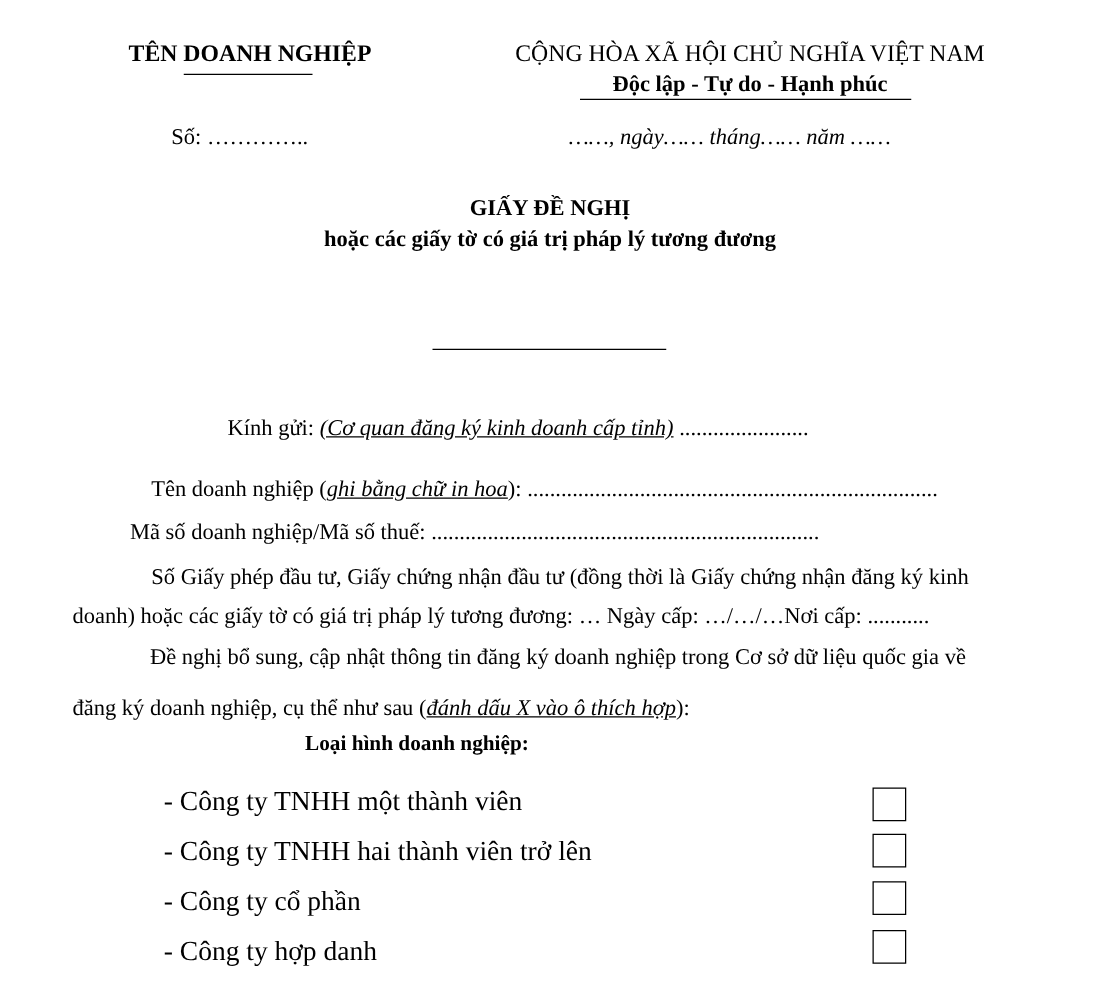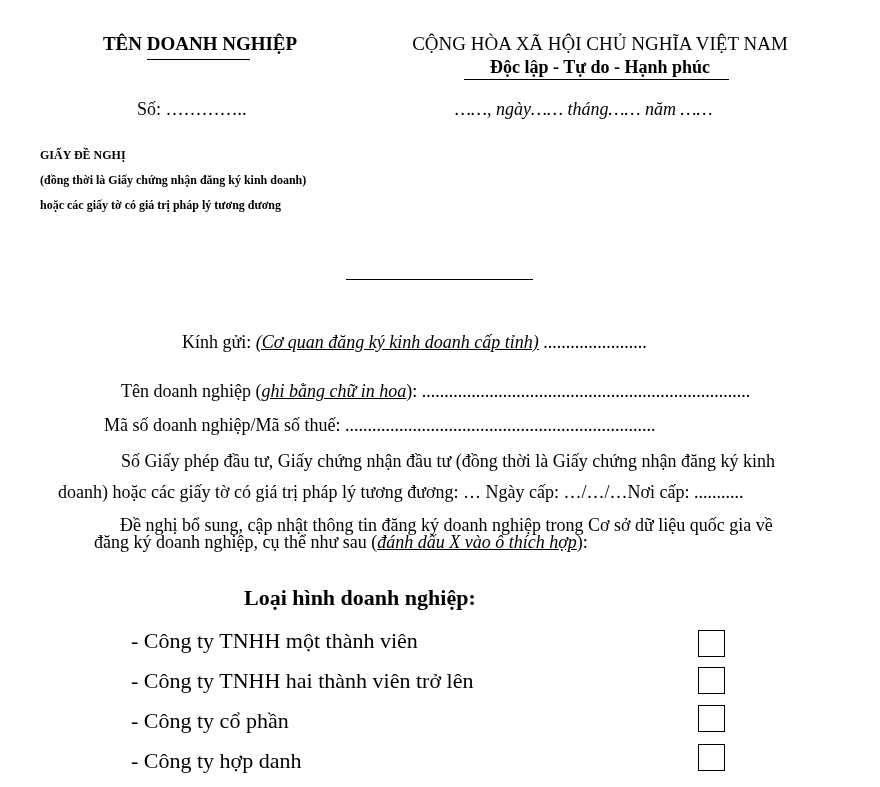--- a/index.html
+++ b/index.html
@@ -21,34 +21,34 @@
     
     .company-name { left: 80px; top: 33px; width: 240px; font-size: 19px; font-weight: bold; text-align: center; }
     .rule-left { left: 147px; top: 59px; width: 103px; height: 0; border-top: 1px solid #000; }
     .nation { left: 360px; top: 33px; width: 480px; font-size: 19px; font-weight: normal; text-align: center; }
     .motto { left: 360px; top: 57px; width: 480px; font-size: 18px; font-weight: bold; text-align: center; }
     .rule-right { left: 464px; top: 79px; width: 265px; height: 0; border-top: 1px solid #000; }
     .so { left: 137px; top: 99px; font-size: 18px; }
     .date-line { left: 455px; top: 99px; font-size: 18px; font-style: italic; }
 
     
-    .title-block { left: 40px; top: 143px; width: 800px; text-align: left; font-weight: bold; font-size: 12px; line-height: 25px; }
+    .title-block { left: 40px; top: 154px; width: 800px; text-align: center; font-weight: bold; font-size: 18px; line-height: 25px; }
     .title-block div { white-space: nowrap; }
     .rule-title { left: 346px; top: 279px; width: 187px; height: 0; border-top: 1px solid #000; }
 
     
     .body-text { font-size: 18px; }
     .kinh-gui { left: 182px; top: 332px; }
     .line-ten { left: 121px; top: 381px; }
     .line-ma { left: 104px; top: 415px; }
     .line-so { left: 121px; top: 451px; }
     .line-so2 { left: 58px; top: 482px; }
     .line-de { left: 120px; top: 515px; }
-    .line-de2 { left: 58px; top: 532px; margin-left: 36px; }
-    .loai-hinh { left: 244px; top: 585px; font-size: 22px; font-weight: bold; font-family: Liberation Serif, serif; }
+    .line-de2 { left: 58px; top: 556px; }
+    .loai-hinh { left: 244px; top: 585px; font-size: 17px; font-weight: bold; font-family: Liberation Serif, serif; }
 
     .option-label { left: 131px; font-size: 22px; }
     .checkbox {
       position: absolute;
       left: 698px;
       width: 27px;
       height: 27px;
       border: 1.5px solid #000;
       box-sizing: border-box;
       background: #fff;
@@ -63,21 +63,20 @@
 
 <div class="abs nation">CỘNG HÒA XÃ HỘI CHỦ NGHĨA VIỆT NAM</div>
 <div class="abs motto">Độc lập - Tự do - Hạnh phúc</div>
 <div class="abs rule-right"></div>
 
 <div class="abs so">Số: …………..</div>
 <div class="abs date-line">……, ngày…… tháng…… năm ……</div>
 
 <div class="abs title-block">
   <div>GIẤY ĐỀ NGHỊ</div>
-  <div>(đồng thời là Giấy chứng nhận đăng ký kinh doanh)</div>
   <div>hoặc các giấy tờ có giá trị pháp lý tương đương</div>
 </div>
 <div class="abs rule-title"></div>
 
 <div class="abs body-text kinh-gui"><span>Kính gửi: </span><span class="italic">(Cơ quan đăng ký kinh doanh cấp tỉnh)</span><span> .......................</span></div>
 
 <div class="abs body-text line-ten"><span>Tên doanh nghiệp (</span><span class="italic">ghi bằng chữ in hoa</span><span>): .........................................................................</span></div>
 
 <div class="abs body-text line-ma">Mã số doanh nghiệp/Mã số thuế: .....................................................................</div>
 

